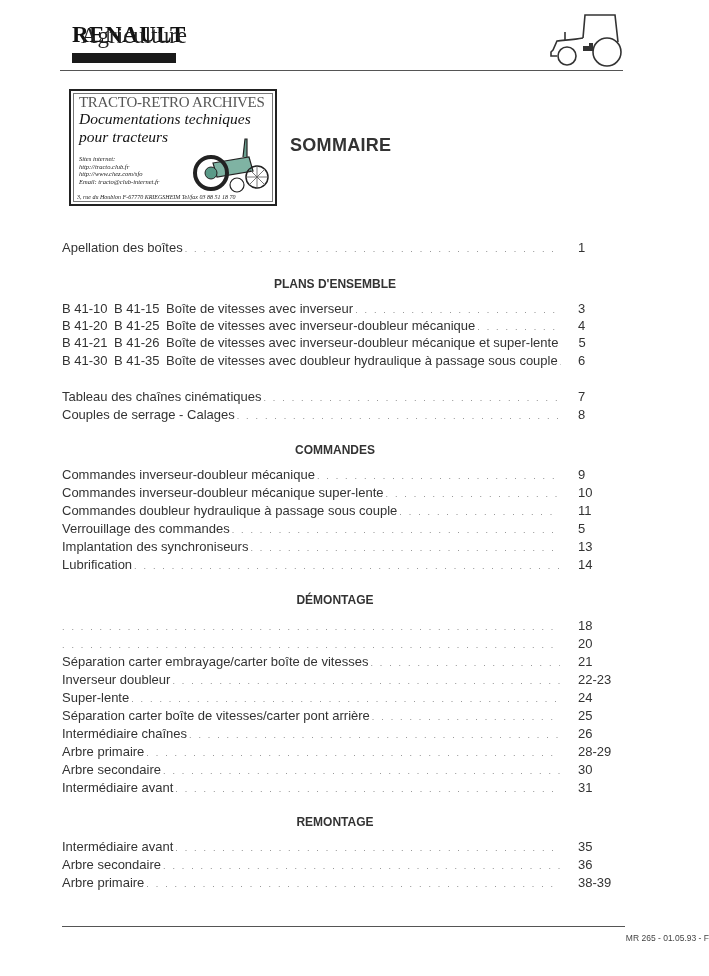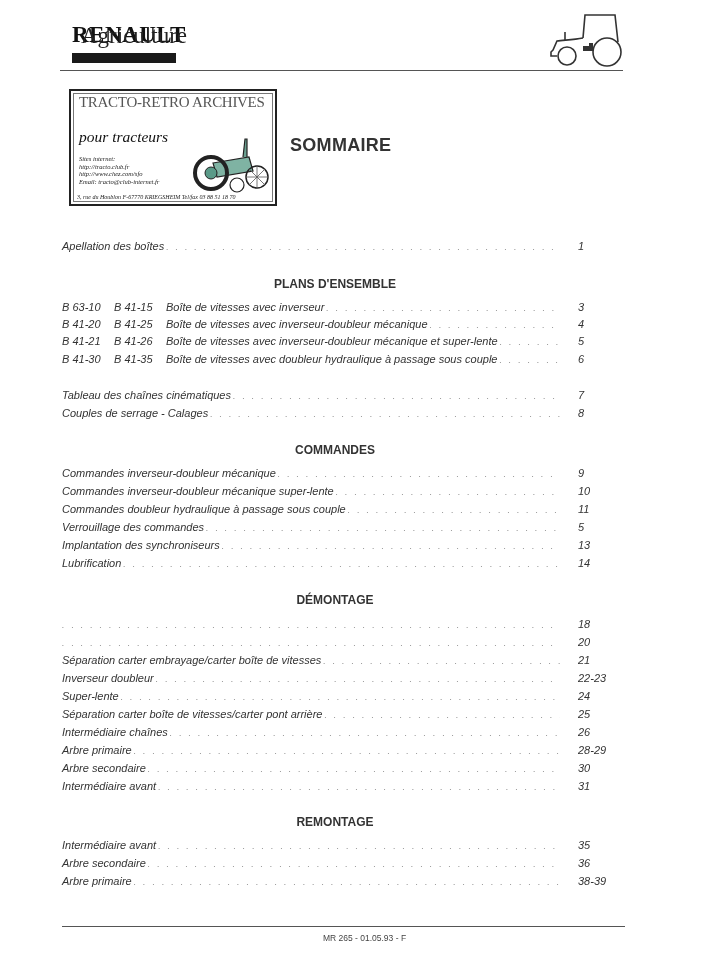--- a/index.html
+++ b/index.html
@@ -28,30 +28,30 @@
   .stamp .t1 { position: absolute; left: 8px; top: 3px; font-family: "Liberation Serif", serif; font-size: 15px; color: #555; letter-spacing: -0.3px; }
   .stamp .t2 { position: absolute; left: 8px; top: 19px; font-family: "Liberation Serif", serif; font-style: italic; font-size: 15.5px; color: #111; }
   .stamp .t3 { position: absolute; left: 8px; top: 37px; font-family: "Liberation Serif", serif; font-style: italic; font-size: 15.5px; color: #111; }
   .stamp .sites { position: absolute; left: 8px; top: 64px; font-family: "Liberation Serif", serif; font-style: italic; font-size: 6.5px; line-height: 7.5px; color: #222; }
   .stamp .addr { position: absolute; left: 6px; top: 103px; font-family: "Liberation Serif", serif; font-style: italic; font-size: 6px; color: #222; white-space: nowrap; }
   .stamp .vtractor { position: absolute; left: 120px; top: 44px; width: 80px; height: 58px; }
 
   .title { position: absolute; left: 290px; top: 135px; font-weight: bold; font-size: 18px; color: #333; letter-spacing: 0.3px; }
 
   .toc { position: absolute; left: 62px; top: 240px; width: 546px; }
-  .row { position: absolute; left: 0; width: 546px; height: 16px; display: flex; align-items: baseline; font-size: 11px; color: #333; font-style: italic; }
+  .row { position: absolute; left: 0; width: 546px; height: 16px; display: flex; align-items: baseline; font-size: 13px; color: #333; }
   .row .lbl { white-space: nowrap; padding-right: 2px; }
   .row .code { display: inline-block; width: 52px; }
   .row .dots { flex: 1; overflow: hidden; white-space: nowrap; color: #888; letter-spacing: 2.2px; font-size: 9px; margin-right: 18px; }
   .row .dots::after { content: ". . . . . . . . . . . . . . . . . . . . . . . . . . . . . . . . . . . . . . . . . . . . . . . . . . . . . . . . . . . . . . . . . . . . . . . . . . . . . . . . . . . . . . . . . . . . . . . . . . . . . . . . . . . . . . . . . . . . . . . ."; }
   .row .pg { width: 30px; text-align: left; white-space: nowrap; }
   .section { position: absolute; left: 0; width: 546px; text-align: center; font-weight: bold; font-size: 12px; color: #333; }
 
   .bottom-rule { position: absolute; left: 62px; top: 926px; width: 563px; height: 1px; background: #555; }
-  .footer { position: absolute; left: 0; width: 709px; top: 933px; text-align: center; font-size: 8.5px; color: #444; padding-left: 20px; box-sizing: border-box; }
+  .footer { position: absolute; left: 0; width: 709px; top: 933px; text-align: right; font-size: 8.5px; color: #444; padding-left: 20px; box-sizing: border-box; }
 </style>
 </head>
 <body>
 
 <div class="brand1">RENAULT</div>
 <div class="brand2">Agriculture</div>
 <div class="brand-bar"></div>
 <svg class="tractor-logo" viewBox="0 0 84 58">
   <g fill="none" stroke="#333" stroke-width="1.6">
     <path d="M40 28 L42 5 L72 5 L75 32"></path>
@@ -60,20 +60,21 @@
     <circle cx="64" cy="42" r="14"></circle>
     <path d="M22 31 L22 22"></path>
   </g>
   <rect x="40" y="36" width="10" height="5" fill="#333"></rect>
   <rect x="46" y="33" width="4" height="3" fill="#333"></rect>
 </svg>
 <div class="top-rule"></div>
 
 <div class="stamp">
   <div class="t1">TRACTO-RETRO ARCHIVES</div>
+  <div class="t2">Documentations techniques</div>
   <div class="t3">pour tracteurs</div>
   <div class="sites">
     <div>Sites internet:</div>
     <div>http://tracto.club.fr</div>
     <div>http://www.chez.com/sfo</div>
     <div>Email: tracto@club-internet.fr</div>
   </div>
   <svg class="vtractor" viewBox="0 0 80 58">
     <g stroke="#222" stroke-width="1.2" fill="#cfe3dc">
       <path d="M22 28 L58 22 L62 36 L26 42 Z" fill="#7fb3a3"></path>
@@ -98,21 +99,21 @@
 <div class="toc">
   <div class="row" style="top:0px">
     <span class="lbl">Apellation des boîtes</span>
     <span class="dots"></span>
     <span class="pg">1</span>
   </div>
 
   <div class="section" style="top:37px">PLANS D'ENSEMBLE</div>
 
   <div class="row" style="top:61px">
-    <span class="lbl"><span class="code">B 63-10</span><span class="code">B 41-15</span><span>Boîte de vitesses avec inverseur</span></span>
+    <span class="lbl"><span class="code">B 41-10</span><span class="code">B 41-15</span><span>Boîte de vitesses avec inverseur</span></span>
     <span class="dots"></span>
     <span class="pg">3</span>
   </div>
   <div class="row" style="top:78px">
     <span class="lbl"><span class="code">B 41-20</span><span class="code">B 41-25</span><span>Boîte de vitesses avec inverseur-doubleur mécanique</span></span>
     <span class="dots"></span>
     <span class="pg">4</span>
   </div>
   <div class="row" style="top:95px">
     <span class="lbl"><span class="code">B 41-21</span><span class="code">B 41-26</span><span>Boîte de vitesses avec inverseur-doubleur mécanique et super-lente</span></span>

